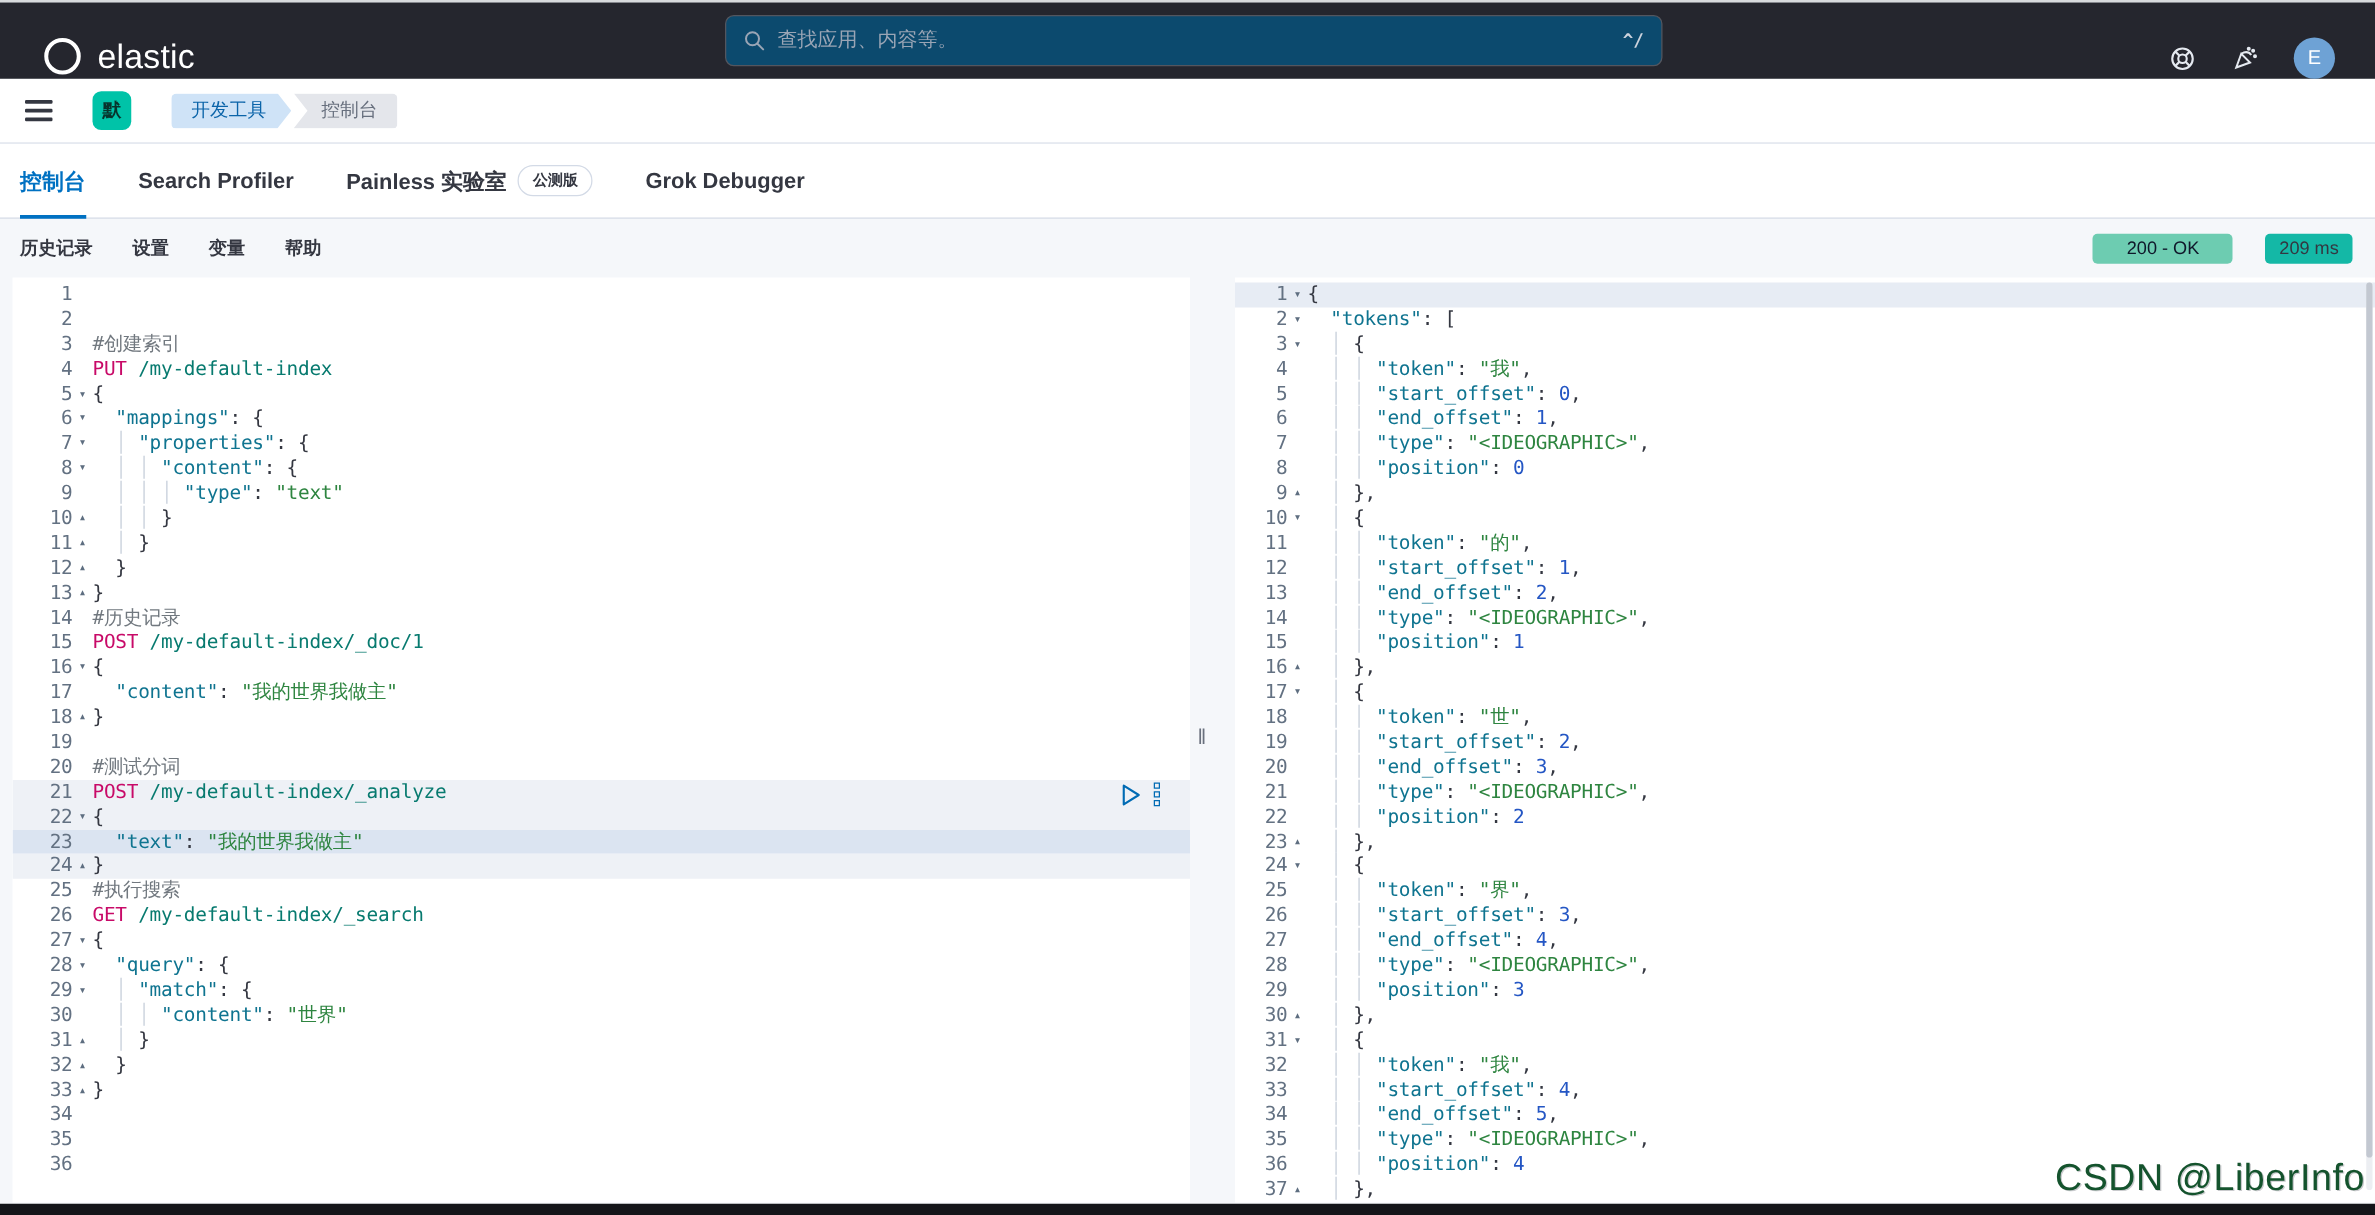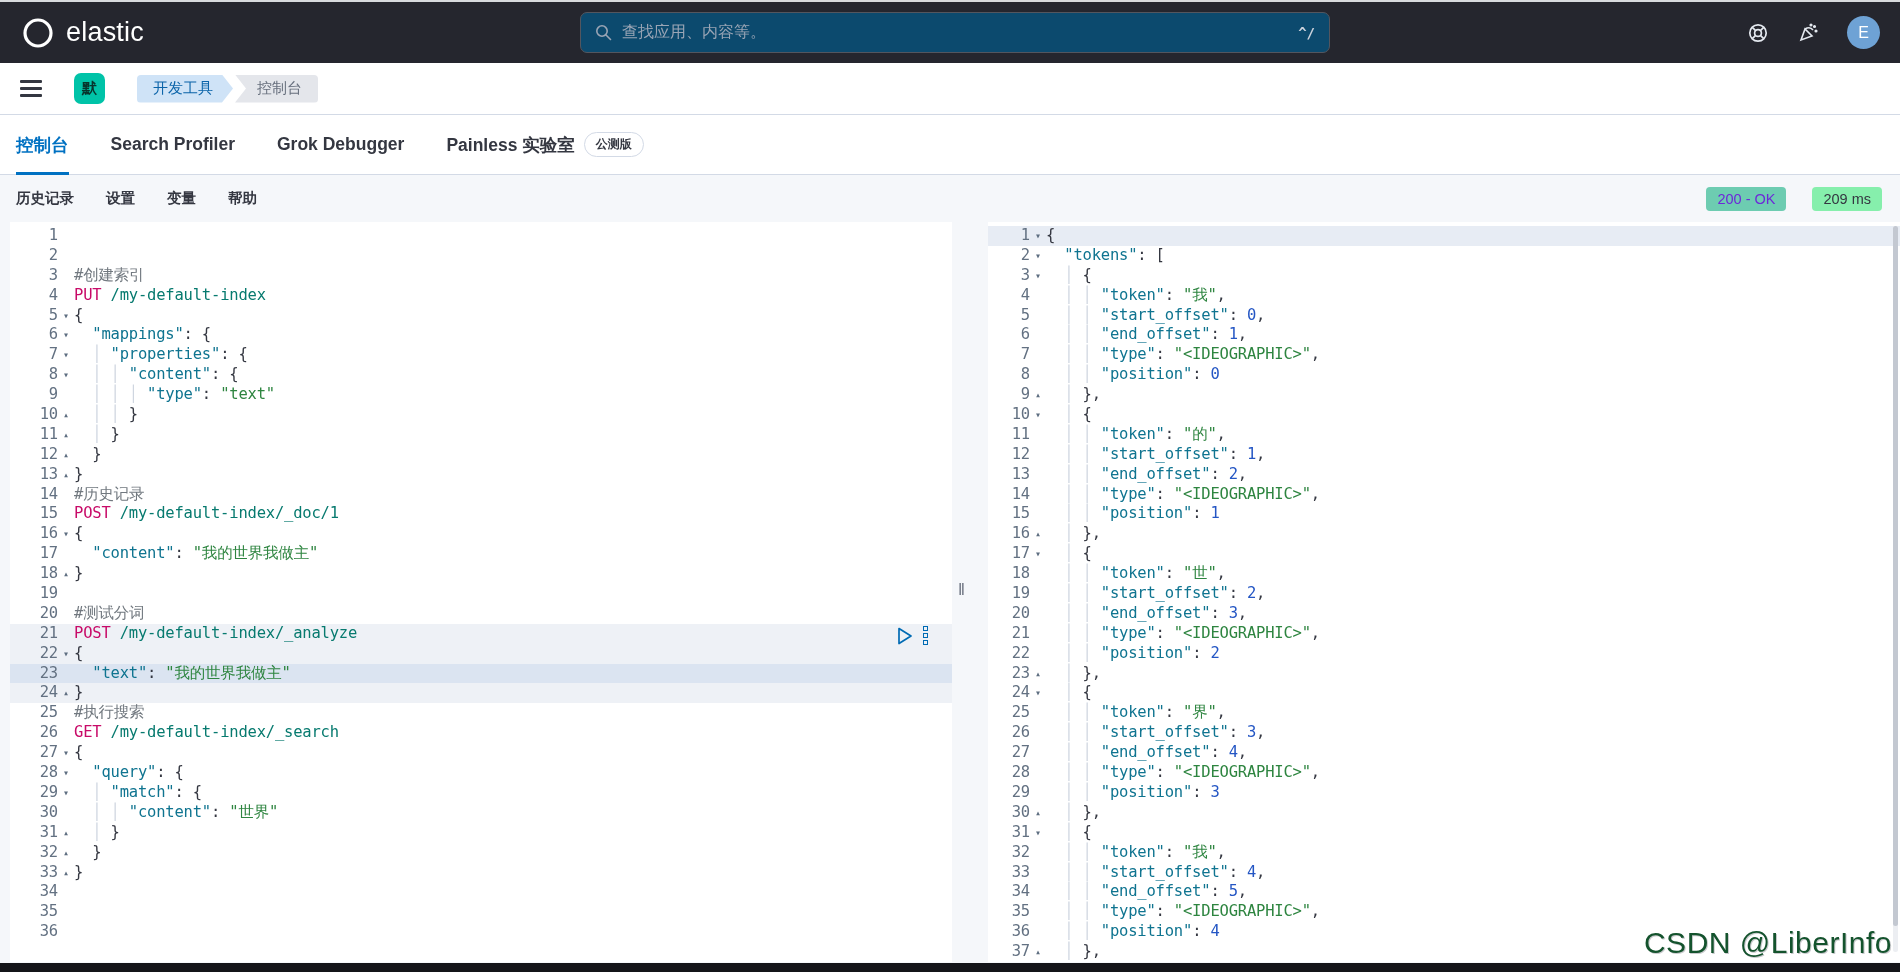--- a/index.html
+++ b/index.html
@@ -1,21 +1,21 @@
 <!DOCTYPE html>
 <html><head>
 <meta charset="utf-8">
 <style>
   * { margin:0; padding:0; box-sizing:border-box; }
   html,body { width:1900px; height:972px; overflow:hidden; }
   body { font-family:"Liberation Sans", sans-serif; background:#f5f7fa; position:relative; }
 
   
   .top-line { height:2px; background:#d8dadd; }
-  .top-bar { height:61px; background:#25262e; display:flex; align-items:center; padding:0 20px; position:relative; }
+  .top-bar { height:61px; background:#25262e; display:flex; align-items:flex-end; padding:0 32px; position:relative; }
   .brand { display:flex; align-items:center; gap:10px; }
   .brand-text { color:#fff; font-size:27px; font-weight:500; letter-spacing:.2px; }
   .search-box { position:absolute; left:580px; top:10px; width:750px; height:41px; background:#0c4a6e;
     border:1px solid #53565f; border-radius:7px; display:flex; align-items:center; padding:0 14px; }
   .search-ph { color:#9aa5b5; font-size:16px; margin-left:10px; flex:1; }
   .search-hint { color:#cdd3dd; font-family:"DejaVu Sans Mono",monospace; font-size:14px; font-weight:bold; }
   .top-icons { margin-left:auto; display:flex; align-items:center; gap:28px; }
   .avatar { width:33px; height:33px; border-radius:50%; background:#6ea2d5; color:#fff; font-size:16px;
     display:flex; align-items:center; justify-content:center; font-weight:500; }
 
@@ -35,22 +35,22 @@
   .tabs { height:60px; background:#fff; border-bottom:1px solid #d3dae6; display:flex; align-items:center; gap:42px; padding:0 16px; }
   .tab { height:100%; display:flex; align-items:center; font-size:17.5px; font-weight:bold; color:#343741; position:relative; cursor:pointer; }
   .tab.active { color:#0071c2; }
   .tab.active::after { content:""; position:absolute; left:0; right:0; bottom:-1px; height:3px; background:#0071c2; }
   .beta-badge { border:1px solid #d3dae6; border-radius:14px; padding:3px 11px; font-size:12px; font-weight:bold; color:#343741; margin-left:9px; background:#fff; }
 
   
   .console-bar { height:47px; display:flex; align-items:center; padding:0 16px; gap:32px; }
   .cbar-item { font-size:14.5px; color:#343741; cursor:pointer;font-weight:bold; }
   .cbar-right { margin-left:auto; display:flex; align-items:center; gap:26px; padding-right:2px; }
-  .badge-ok { background:#6dccb1; color:#6d28d9; border-radius:4px; padding:4px 11px; font-size:14.5px; }
-  .badge-ms { background:#86efac; color:#343741; border-radius:4px; padding:4px 11px; font-size:14.5px; }
+  .badge-ok { background:#6dccb1; color:#0f172a; border-radius:4px; padding:4px 27px; font-size:14.5px; }
+  .badge-ms { background:#14b8a6; color:#343741; border-radius:4px; padding:4px 11px; font-size:14.5px; }
 
   
   .workspace { display:flex; height:740px; padding-left:10px; position:relative; }
   .pane { background:#fff; padding-top:4px; position:relative; overflow:hidden; }
   .pane-left { width:942px; }
   .splitter { width:36px; position:relative; cursor:col-resize; }
   .split-handle { position:absolute; left:6px; top:358px; color:#69707d; font-size:17px; }
   .pane-right { flex:1; }
 
   .line { display:flex; height:19.9px; line-height:19.9px; white-space:pre; position:relative;
@@ -142,25 +142,25 @@
   <span class="space-badge">默</span>
   <span class="crumbs">
     <span class="crumb1">开发工具</span>
     <span class="crumb2">控制台</span>
   </span>
 </nav>
 
 <div class="tabs">
   <span class="tab active">控制台</span>
   <span class="tab">Search Profiler</span>
-  <span class="tab">Grok Debugger</span>
   <span class="tab">
     <span>Painless 实验室</span>
     <span class="beta-badge">公测版</span>
   </span>
+  <span class="tab">Grok Debugger</span>
 </div>
 
 <div class="console-bar">
   <span class="cbar-item">历史记录</span>
   <span class="cbar-item">设置</span>
   <span class="cbar-item">变量</span>
   <span class="cbar-item">帮助</span>
   <span class="cbar-right">
     <span class="badge-ok">200 - OK</span>
     <span class="badge-ms">209 ms</span>

